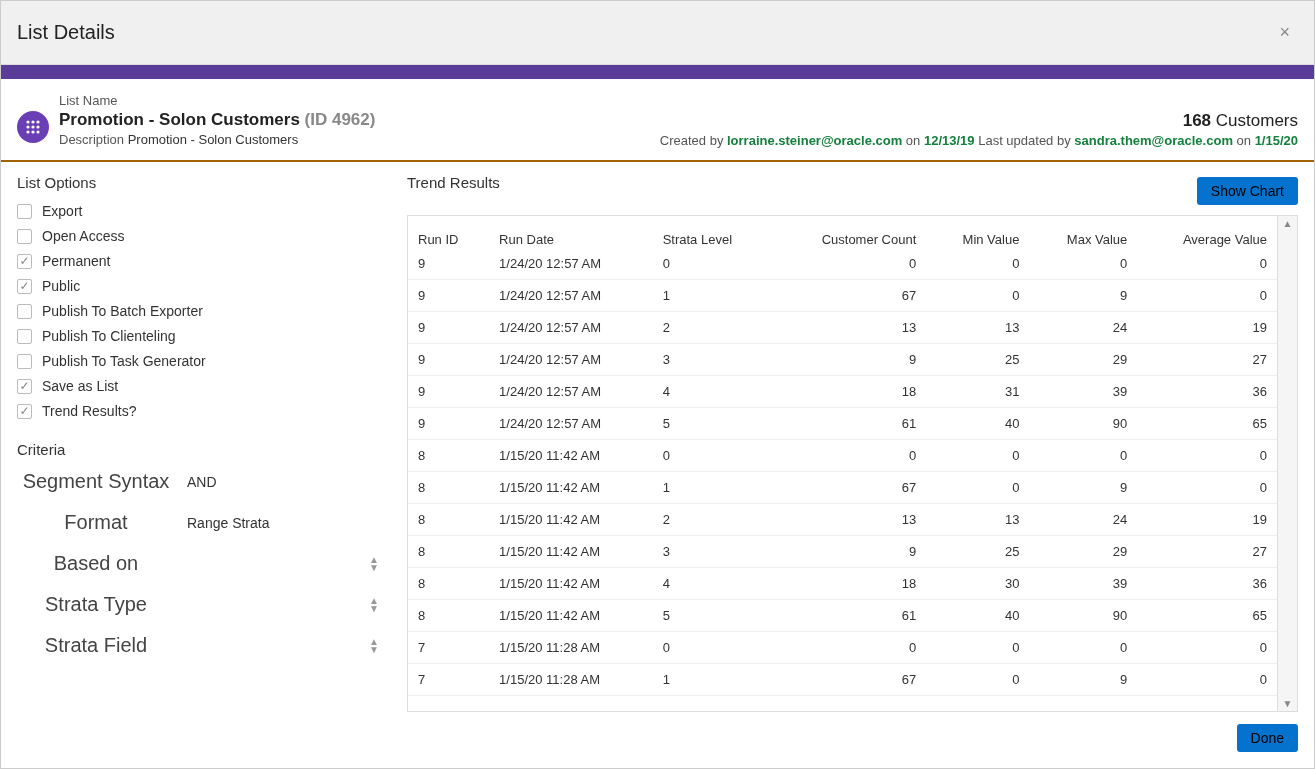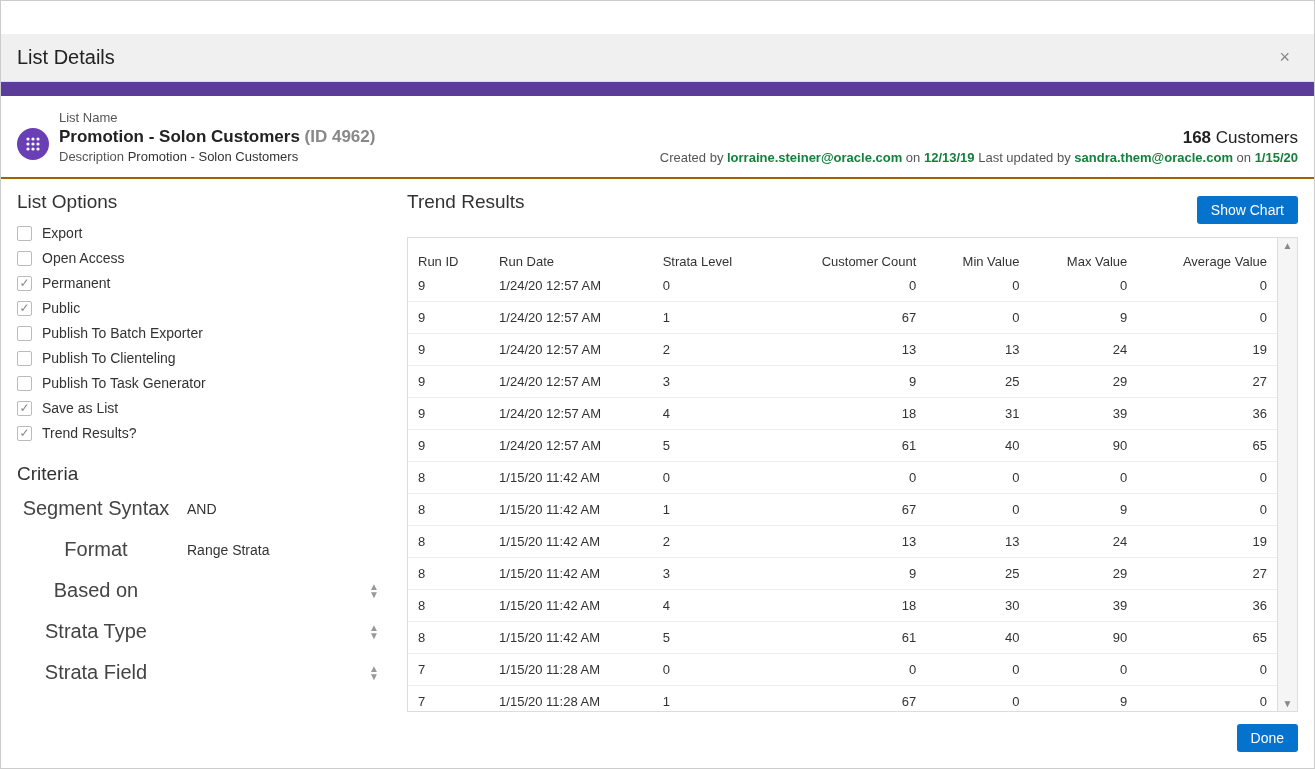--- a/index.html
+++ b/index.html
@@ -15,27 +15,26 @@
   }
   .modal {
     border: 1px solid #ccc;
     width: 1315px;
     height: 769px;
     display: flex;
     flex-direction: column;
   }
   .titlebar {
     background: #f0f0f0;
-    height: 48px;
+    height: 64px;
     display: flex;
     align-items: center;
     padding: 0 16px;
     justify-content: space-between;
     border-bottom: 1px solid #ddd;
-    margin-top: 33px;
   }
   .titlebar h1 {
     font-size: 20px;
     font-weight: 400;
     color: #222;
   }
   .close-x {
     font-size: 18px;
     color: #888;
     cursor: pointer;
@@ -105,21 +104,21 @@
     display: flex;
     flex: 1;
     overflow: hidden;
     padding: 12px 16px 0 16px;
   }
   .left-col {
     width: 390px;
     padding-right: 20px;
   }
   .section-h {
-    font-size: 19px;
+    font-size: 15px;
     font-weight: 400;
     color: #333;
     margin-bottom: 12px;
   }
   .opts { margin-bottom: 22px; }
   .opt-row {
     display: flex;
     align-items: center;
     margin-bottom: 9px;
   }
@@ -176,21 +175,21 @@
     overflow: hidden;
   }
   .trend-header {
     display: flex;
     align-items: center;
     justify-content: space-between;
     margin-bottom: 8px;
   }
   .btn {
     background: #0572ce;
-    color: #ffffff;
+    color: #000000;
     border: none;
     border-radius: 3px;
     padding: 6px 14px;
     font-size: 14px;
     cursor: pointer;
   }
 
   .table-wrap {
     flex: 1;
     display: flex;

